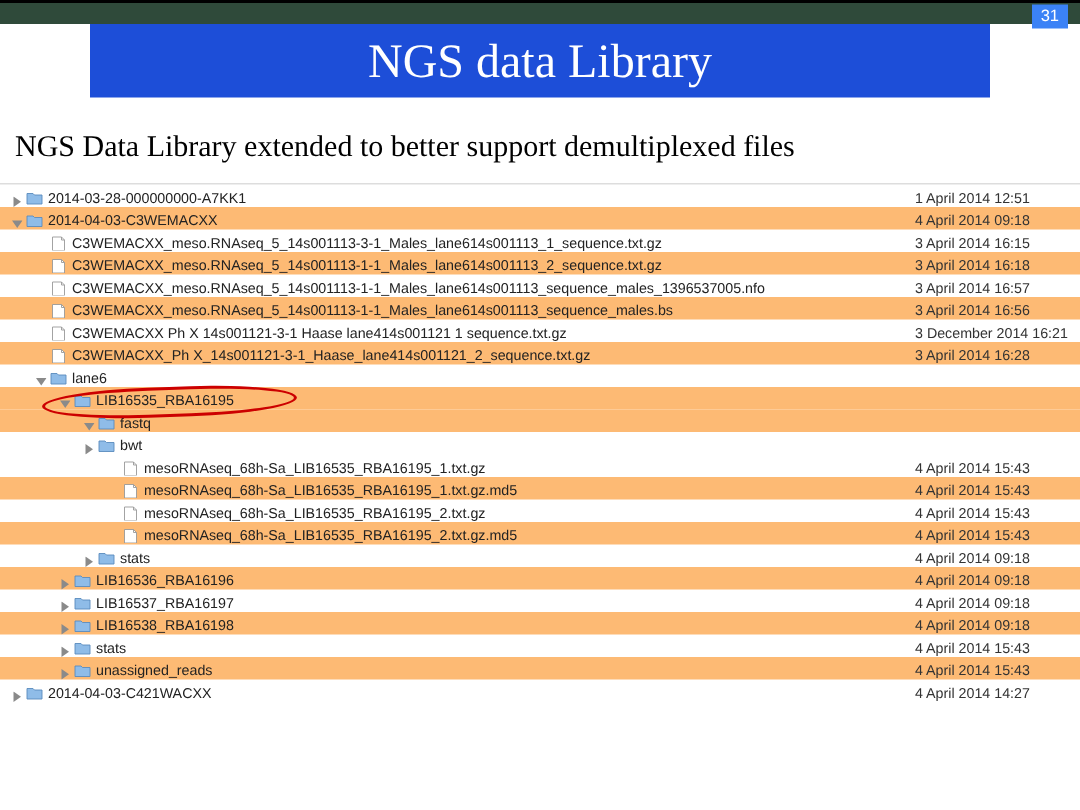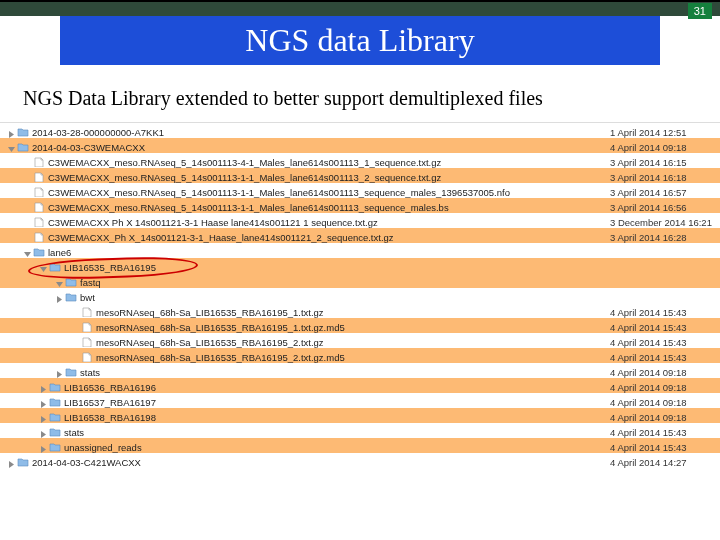--- a/index.html
+++ b/index.html
@@ -8,33 +8,33 @@
     height: 540px;
     background: #fff;
     font-family: Georgia, "Times New Roman", serif;
     position: relative;
     overflow: hidden;
   }
   .rule-thin { height: 2px; background: #000; width: 100%; }
   .rule-thick { height: 14px; background: #2f4a3a; width: 100%; }
   .pagebadge {
     position: absolute; right: 8px; top: 3px;
-    background: #15803d; color: #fff;
+    background: #3b82f6; color: #fff;
     font-family: Arial, sans-serif; font-size: 11px;
     padding: 2px 6px;
   }
   .titlebar {
     background: #1d4ed8;
     margin: 0 60px;
     padding: 6px 18px;
     text-align: center;
   }
   .titlebar h1 { color: #fff; font-size: 32px; font-weight: 400; }
   .subtitle {
-    padding: 22px 10px 12px 23px;
+    padding: 22px 10px 12px 10px;
     font-size: 20px; color: #000;
   }
   .filebrowser {
     font-family: "Lucida Grande","Segoe UI",Geneva,Arial,sans-serif;
     font-size: 9.5px;
     color: #333;
     border-top: 1px solid #ddd;
   }
   .row {
     display: flex; align-items: flex-end;
@@ -104,21 +104,21 @@
       <span class="date">4 April 2014 09:18</span>
     </div>
     <div class="row">
       <span class="ind" style="width: 22px;"></span>
       <span class="discl"></span>
       <span class="ico">
         <svg viewBox="0 0 12 10">
           <use href="#i-file"></use>
         </svg>
       </span>
-      <span class="name">C3WEMACXX_meso.RNAseq_5_14s001113-4-1_Males_lane614s001113_1_sequence.txt.gz</span>
+      <span class="name">C3WEMACXX_meso.RNAseq_5_14s001113-3-1_Males_lane614s001113_1_sequence.txt.gz</span>
       <span class="date">3 April 2014 16:15</span>
     </div>
     <div class="row alt">
       <span class="ind" style="width: 22px;"></span>
       <span class="discl"></span>
       <span class="ico">
         <svg viewBox="0 0 12 10">
           <use href="#i-file"></use>
         </svg>
       </span>

